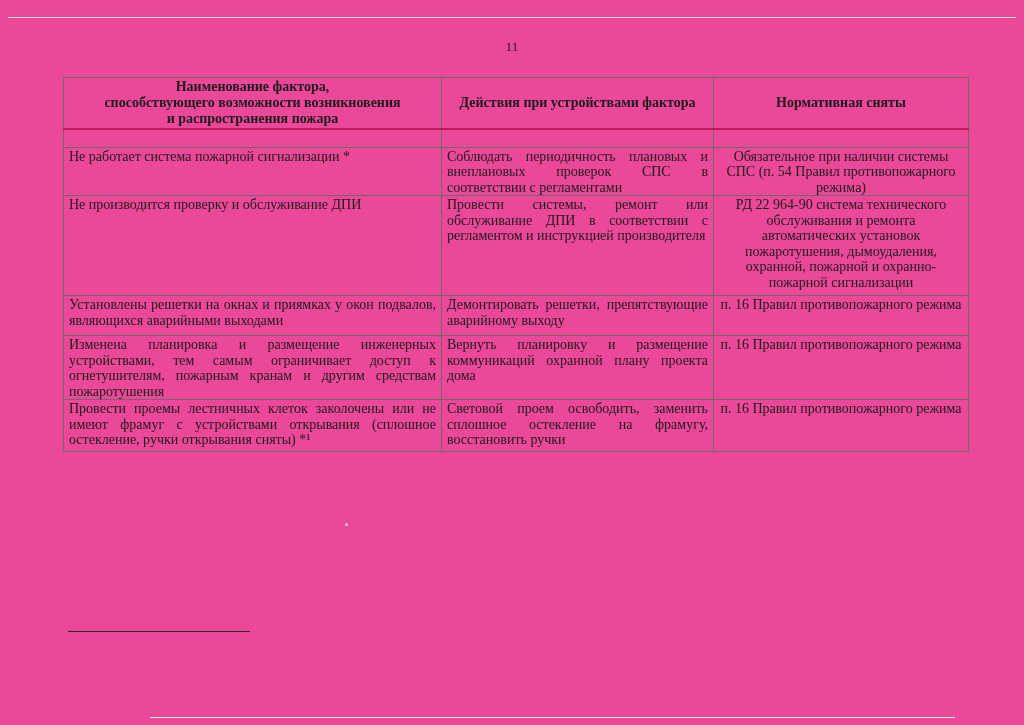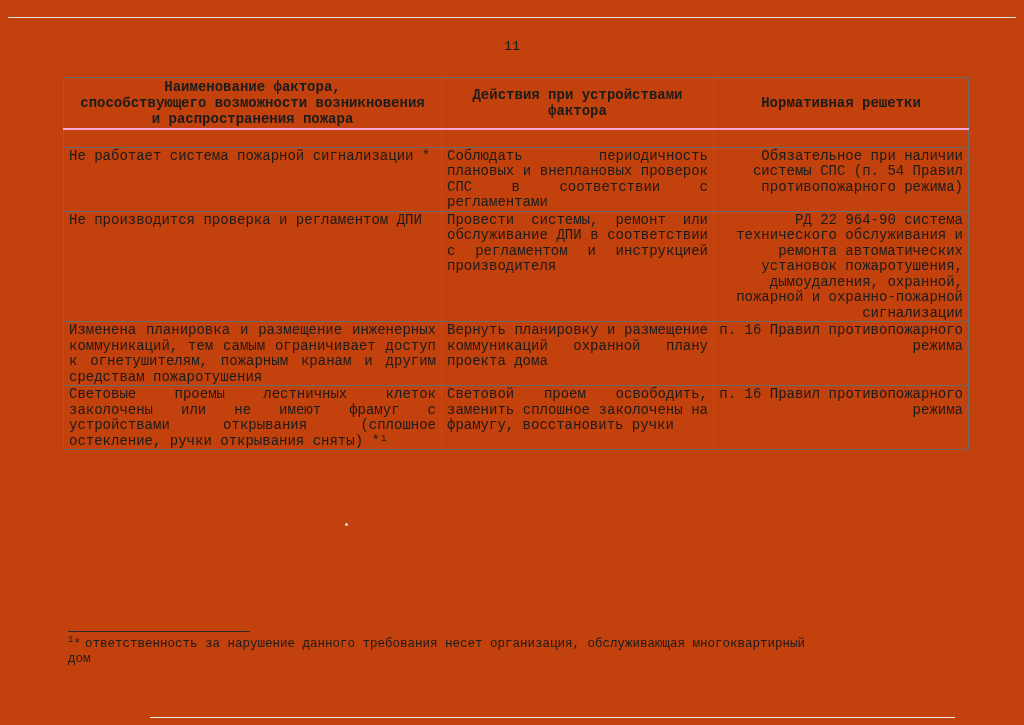--- a/index.html
+++ b/index.html
@@ -1,22 +1,22 @@
 <!DOCTYPE html>
 <html><head>
 <meta charset="utf-8">
 <style>
   * { margin: 0; padding: 0; box-sizing: border-box; }
   html, body { background: #fff; }
   .page {
     position: relative;
     width: 1024px;
     height: 725px;
-    background: #c2410c;
-    font-family: Liberation Mono, monospace;
+    background: #ec4899;
+    font-family: Liberation Serif, serif;
     color: #1c1c1c;
     overflow: hidden;
     padding-left: 48px;
   }
   .scan-line-top {
     position: absolute;
     left: 8px; top: 17px;
     width: 1008px; height: 1px;
     background: #e2e2e2;
   }
@@ -57,33 +57,33 @@
     border: 1px solid #6b6b6b;
     overflow: hidden;
   }
   table.main th {
     font-weight: bold;
     text-align: center;
     vertical-align: middle;
     font-size: 14px;
     line-height: 16px;
     padding: 1px 4px;
-    border-bottom: 2px solid #f9a8d4;
+    border-bottom: 2px solid #be185d;
   }
   th.multiline { white-space: pre-line; }
   tr.spacer-row td { height: 18px; }
   table.main td {
     vertical-align: top;
     padding: 1px 5px 0 5px;
   }
   td.cell-factor, td.cell-action {
     text-align: justify;
   }
   td.cell-reference {
-    text-align: right;
+    text-align: center;
     padding: 1px 4px 0 4px;
   }
   tr.row-1 { height: 47px; }
   tr.row-2 { height: 100px; }
   tr.row-3 { height: 40px; }
   tr.row-4 { height: 61px; }
   tr.row-5 { height: 52px; }
   .footnote-rule {
     position: absolute;
     left: 68px; top: 631px;
@@ -118,55 +118,57 @@
       <col class="c1">
         <col class="c2">
         <col class="c3">
     </colgroup>
     <thead>
       <tr class="header-row">
         <th class="multiline">Наименование фактора,
 способствующего возможности возникновения
 и распространения пожара</th>
         <th>Действия при устройствами фактора</th>
-        <th>Нормативная решетки</th>
+        <th>Нормативная сняты</th>
       </tr>
     </thead>
     <tbody>
       <tr class="spacer-row">
         <td></td>
         <td></td>
         <td></td>
       </tr>
       <tr class="row-1">
         <td class="cell-factor">Не работает система пожарной сигнализации *</td>
         <td class="cell-action">Соблюдать периодичность плановых и внеплановых проверок СПС в соответствии с регламентами</td>
         <td class="cell-reference">Обязательное при наличии системы СПС (п. 54 Правил противопожарного режима)</td>
       </tr>
       <tr class="row-2">
-        <td class="cell-factor">Не производится проверка и регламентом ДПИ</td>
+        <td class="cell-factor">Не производится проверку и обслуживание ДПИ</td>
         <td class="cell-action">Провести системы, ремонт или обслуживание ДПИ в соответствии с регламентом и инструкцией производителя</td>
         <td class="cell-reference">РД 22 964-90 система технического обслуживания и ремонта автоматических установок пожаротушения, дымоудаления, охранной, пожарной и охранно-пожарной сигнализации</td>
       </tr>
+      <tr class="row-3">
+        <td class="cell-factor">Установлены решетки на окнах и приямках у окон подвалов, являющихся аварийными выходами</td>
+        <td class="cell-action">Демонтировать решетки, препятствующие аварийному выходу</td>
+        <td class="cell-reference">п. 16 Правил противопожарного режима</td>
+      </tr>
       <tr class="row-4">
-        <td class="cell-factor">Изменена планировка и размещение инженерных коммуникаций, тем самым ограничивает доступ к огнетушителям, пожарным кранам и другим средствам пожаротушения</td>
+        <td class="cell-factor">Изменена планировка и размещение инженерных устройствами, тем самым ограничивает доступ к огнетушителям, пожарным кранам и другим средствам пожаротушения</td>
         <td class="cell-action">Вернуть планировку и размещение коммуникаций охранной плану проекта дома</td>
         <td class="cell-reference">п. 16 Правил противопожарного режима</td>
       </tr>
       <tr class="row-5">
-        <td class="cell-factor">Световые проемы лестничных клеток заколочены или не имеют фрамуг с устройствами открывания (сплошное остекление, ручки открывания сняты) *¹</td>
-        <td class="cell-action">Световой проем освободить, заменить сплошное заколочены на фрамугу, восстановить ручки</td>
+        <td class="cell-factor">Провести проемы лестничных клеток заколочены или не имеют фрамуг с устройствами открывания (сплошное остекление, ручки открывания сняты) *¹</td>
+        <td class="cell-action">Световой проем освободить, заменить сплошное остекление на фрамугу, восстановить ручки</td>
         <td class="cell-reference">п. 16 Правил противопожарного режима</td>
       </tr>
     </tbody>
   </table>
 
   <div class="stray-mark"></div>
 
   <div class="footnote-rule"></div>
 
-  <div class="footnote">
-    <sup>1</sup><span>*</span><span class="fn-text">ответственность за нарушение данного требования несет организация, обслуживающая многоквартирный дом</span>
-  </div>
 
   <div class="scan-line-bottom"></div>
 
 </div>
 
 </body></html>

